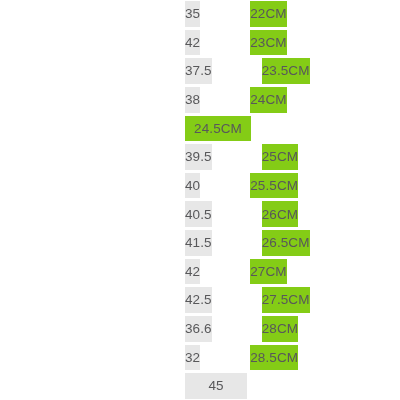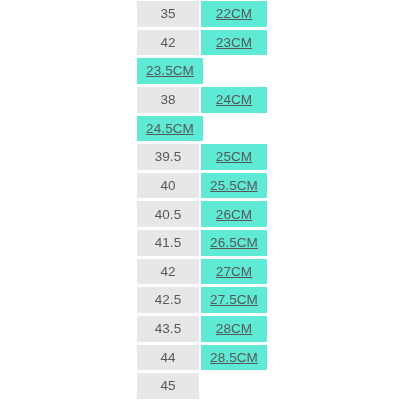--- a/index.html
+++ b/index.html
@@ -44,47 +44,48 @@
     align-items: center;
     justify-content: center;
     box-sizing: border-box;
     font-size: 13.5px;
     line-height: 1;
     color: #58585a;
     letter-spacing: 0.1px;
     white-space: nowrap;
     height: calc(100% - 2px);
     margin-top: 1px;
+    margin-left: 48px;
   }
 
   .cell-eu {
     width: 64px;
     background: #e7e7e7;
     border-right: 2px solid #ffffff;
   }
 
   .cell-cm {
     width: 66px;
-    background: #5eead4;
-    text-decoration: underline;
+    background: #84cc16;
   }
 </style>
 </head>
 <body>
 
 <div id="size-chart">
     <div class="size-row">
       <div class="cell cell-eu">35</div>
       <div class="cell cell-cm">22CM</div>
     </div>
     <div class="size-row">
       <div class="cell cell-eu">42</div>
       <div class="cell cell-cm">23CM</div>
     </div>
     <div class="size-row">
+      <div class="cell cell-eu">37.5</div>
       <div class="cell cell-cm">23.5CM</div>
     </div>
     <div class="size-row">
       <div class="cell cell-eu">38</div>
       <div class="cell cell-cm">24CM</div>
     </div>
     <div class="size-row">
       <div class="cell cell-cm">24.5CM</div>
     </div>
     <div class="size-row">
@@ -105,23 +106,23 @@
     </div>
     <div class="size-row">
       <div class="cell cell-eu">42</div>
       <div class="cell cell-cm">27CM</div>
     </div>
     <div class="size-row">
       <div class="cell cell-eu">42.5</div>
       <div class="cell cell-cm">27.5CM</div>
     </div>
     <div class="size-row">
-      <div class="cell cell-eu">43.5</div>
+      <div class="cell cell-eu">36.6</div>
       <div class="cell cell-cm">28CM</div>
     </div>
     <div class="size-row">
-      <div class="cell cell-eu">44</div>
+      <div class="cell cell-eu">32</div>
       <div class="cell cell-cm">28.5CM</div>
     </div>
     <div class="size-row">
       <div class="cell cell-eu">45</div>
     </div>
   </div>
 
 </body></html>

